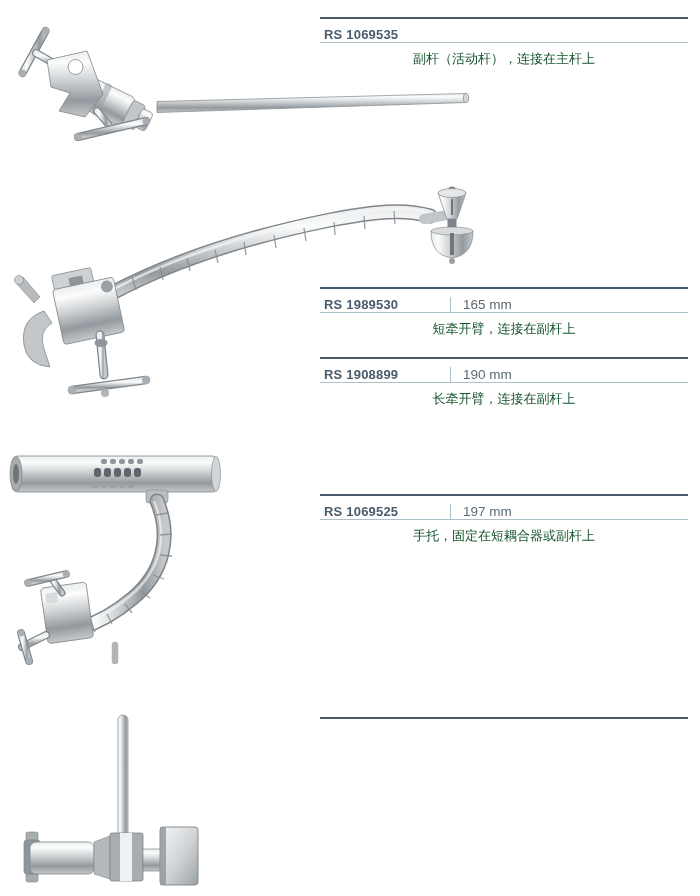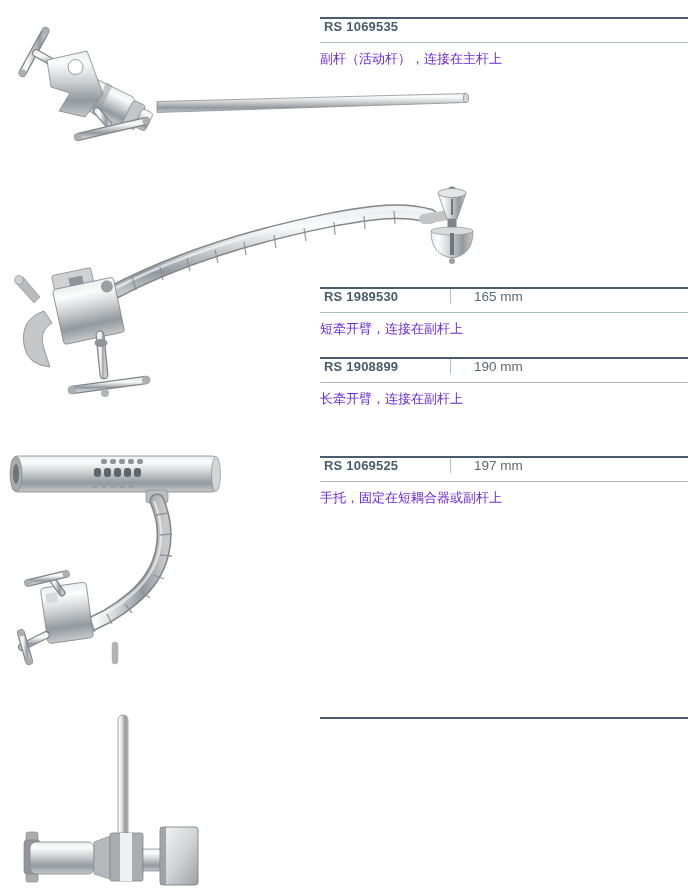--- a/index.html
+++ b/index.html
@@ -1,26 +1,26 @@
 <!DOCTYPE html>
 <html><head>
 <meta charset="utf-8">
 <style>
   html,body{margin:0;padding:0;background:#ffffff;}
   .page{position:relative;width:700px;height:896px;background:#ffffff;overflow:hidden;
         font-family:"Liberation Sans","DejaVu Sans",sans-serif;}
   .product-image{position:absolute;pointer-events:none;}
   .spec{position:absolute;left:320px;width:368px;border-top:2px solid #4a5b6d;}
-  .spec .hdr{display:flex;align-items:flex-start;height:23px;border-bottom:1px solid #adbfc9;}
+  .spec .hdr{display:flex;align-items:flex-end;height:23px;border-bottom:1px solid #adbfc9;}
   .spec .code{width:130px;box-sizing:border-box;display:flex;align-items:center;
               padding-left:4px;color:#4a5b6d;font-weight:700;font-size:13px;letter-spacing:.2px;}
   .spec.single .code{width:100%;}
   .spec .len{flex:1;display:flex;align-items:center;border-left:1px solid #adbfc9;
-             padding-left:23px;color:#5d6a73;font-size:13.5px;}
-  .spec .desc{margin-top:8px;color:#6d28d9;font-size:13px;line-height:16px;}
+             padding-left:12px;color:#5d6a73;font-size:13.5px;}
+  .spec .desc{margin-top:8px;color:#14532d;font-size:13px;line-height:16px;text-align:center;}
 </style>
 </head>
 <body>
 
 <div class="page">
 
   <svg width="0" height="0" style="position:absolute" aria-hidden="true">
     <defs>
       <linearGradient id="mv" x1="0" y1="0" x2="0" y2="1">
         <stop offset="0" stop-color="#eceeef"></stop>
@@ -202,21 +202,21 @@
   </div>
 
   <div class="spec" style="top:357px">
     <div class="hdr">
       <div class="code">RS 1908899</div>
       <div class="len">190 mm</div>
     </div>
     <div class="desc">长牵开臂，连接在副杆上</div>
   </div>
 
-  <div class="spec" style="top:456px">
+  <div class="spec" style="top:494px">
     <div class="hdr">
       <div class="code">RS 1069525</div>
       <div class="len">197 mm</div>
     </div>
     <div class="desc">手托，固定在短耦合器或副杆上</div>
   </div>
 
   <div class="spec single" style="top:717px">
   </div>
 

